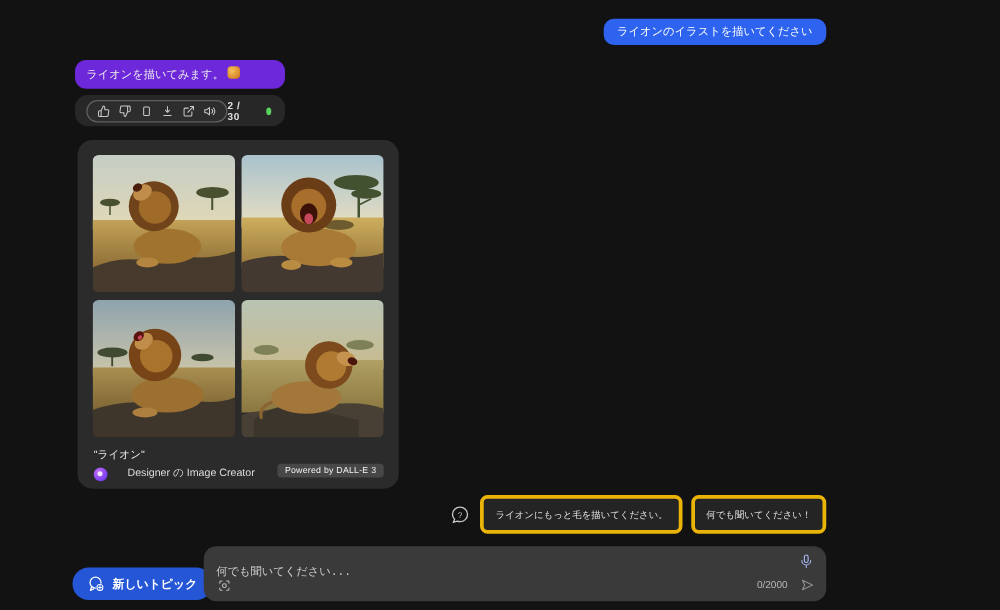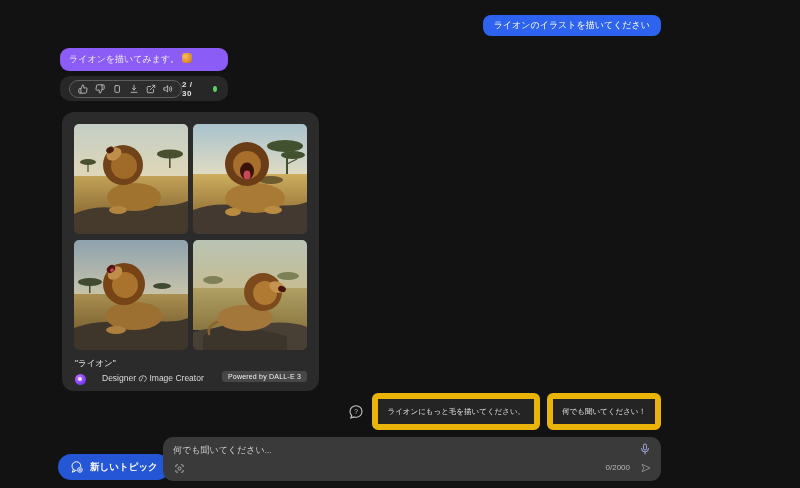--- a/index.html
+++ b/index.html
@@ -5,21 +5,21 @@
   html,body{margin:0;padding:0;background:#121212;}
   #app{position:relative;width:800px;height:488px;background:#121212;overflow:hidden;
        font-family:"Liberation Sans","DejaVu Sans",sans-serif;color:#e8e8e8;}
   .abs{position:absolute;}
 
   
   .user-bubble{right:139px;top:15px;background:#2d63ee;color:#fff;font-size:9px;
     line-height:13px;padding:4px 11px;border-radius:8px;white-space:nowrap;margin-left:36px;}
 
   
-  .bot-bubble{left:60px;top:48px;width:150px;background:#8b5cf6;border-radius:9px;
+  .bot-bubble{left:60px;top:48px;width:150px;background:#6d28d9;border-radius:9px;
     padding:5px 9px;font-size:9px;line-height:13px;color:#ededed;}
   .emoji-chip{display:inline-block;width:10px;height:10px;border-radius:3px;
     background:radial-gradient(circle at 35% 35%,#f6c05a,#d9882a 70%,#b06a1d);
     vertical-align:-1px;margin-left:3px;}
 
   
   .bot-toolbar{left:60px;top:76px;width:150px;height:17px;background:#272727;border-radius:10px;
     padding:4px 9px;display:flex;align-items:center;}
   .icon-group{display:flex;align-items:center;gap:7px;border:1px solid #5e5e5e;
     border-radius:12px;padding:3px 8px;background:#2d2d2d;}
@@ -41,32 +41,32 @@
   .designer-logo{width:11px;height:11px;border-radius:50%;
     background:radial-gradient(circle at 30% 30%,#c06bf5,#7a3ff2 70%,#5a2bd0);position:relative;}
   .designer-logo:after{content:"";position:absolute;left:3px;top:3px;width:4px;height:4px;
     border-radius:50%;background:rgba(255,255,255,.85);}
   .dalle-badge{position:absolute;right:12px;top:259px;background:#474747;color:#f2f2f2;
     font-size:7px;padding:2px 6px;border-radius:3px;letter-spacing:.2px;}
 
   
   .suggest-row{right:139px;top:402px;display:flex;align-items:center;gap:7px;height:19px;}
   .help-icon{width:16px;height:16px;display:block;cursor:pointer;margin-right:1px;}
-  .chip{background:#242424;border:6px solid #eab308;border-radius:6px;color:#e2e2e2;
+  .chip{background:#242424;border:3px solid #eab308;border-radius:6px;color:#e2e2e2;
     font-size:7.5px;line-height:11px;padding:7px 9px;white-space:nowrap;cursor:pointer;
     font-family:inherit;}
 
   
   .new-topic-btn{left:58px;top:454px;height:26px;border:none;border-radius:13px;background:#2456d6;
     color:#fff;font-size:9.5px;font-weight:bold;display:flex;align-items:center;gap:6px;
     padding:0 12px;cursor:pointer;font-family:inherit;}
   .new-topic-btn svg{width:14px;height:14px;display:block;}
   .input-box{left:163px;top:437px;width:498px;height:44px;background:#3a3a3a;border-radius:10px;}
-  .chat-input{position:absolute;left:4px;top:4px;width:380px;height:18px;background:transparent;
-    border:none;outline:none;color:#e8e8e8;font-size:9px;padding:0 6px;font-family:Liberation Serif, serif;}
+  .chat-input{position:absolute;left:4px;top:12px;width:380px;height:18px;background:transparent;
+    border:none;outline:none;color:#e8e8e8;font-size:9px;padding:0 6px;font-family:Liberation Mono, monospace;}
   .chat-input::placeholder{color:#cfcfcf;opacity:1;}
   .img-add-icon{position:absolute;left:11px;bottom:7px;width:11px;height:11px;cursor:pointer;}
   .mic-icon{position:absolute;right:10px;top:6px;width:12px;height:12px;cursor:pointer;}
   .char-counter{position:absolute;right:31px;bottom:9px;font-size:8px;color:#b8b8b8;}
   .send-icon{position:absolute;right:9px;bottom:7px;width:12px;height:12px;cursor:pointer;}
 </style>
 </head>
 <body>
 
 <div id="app">

